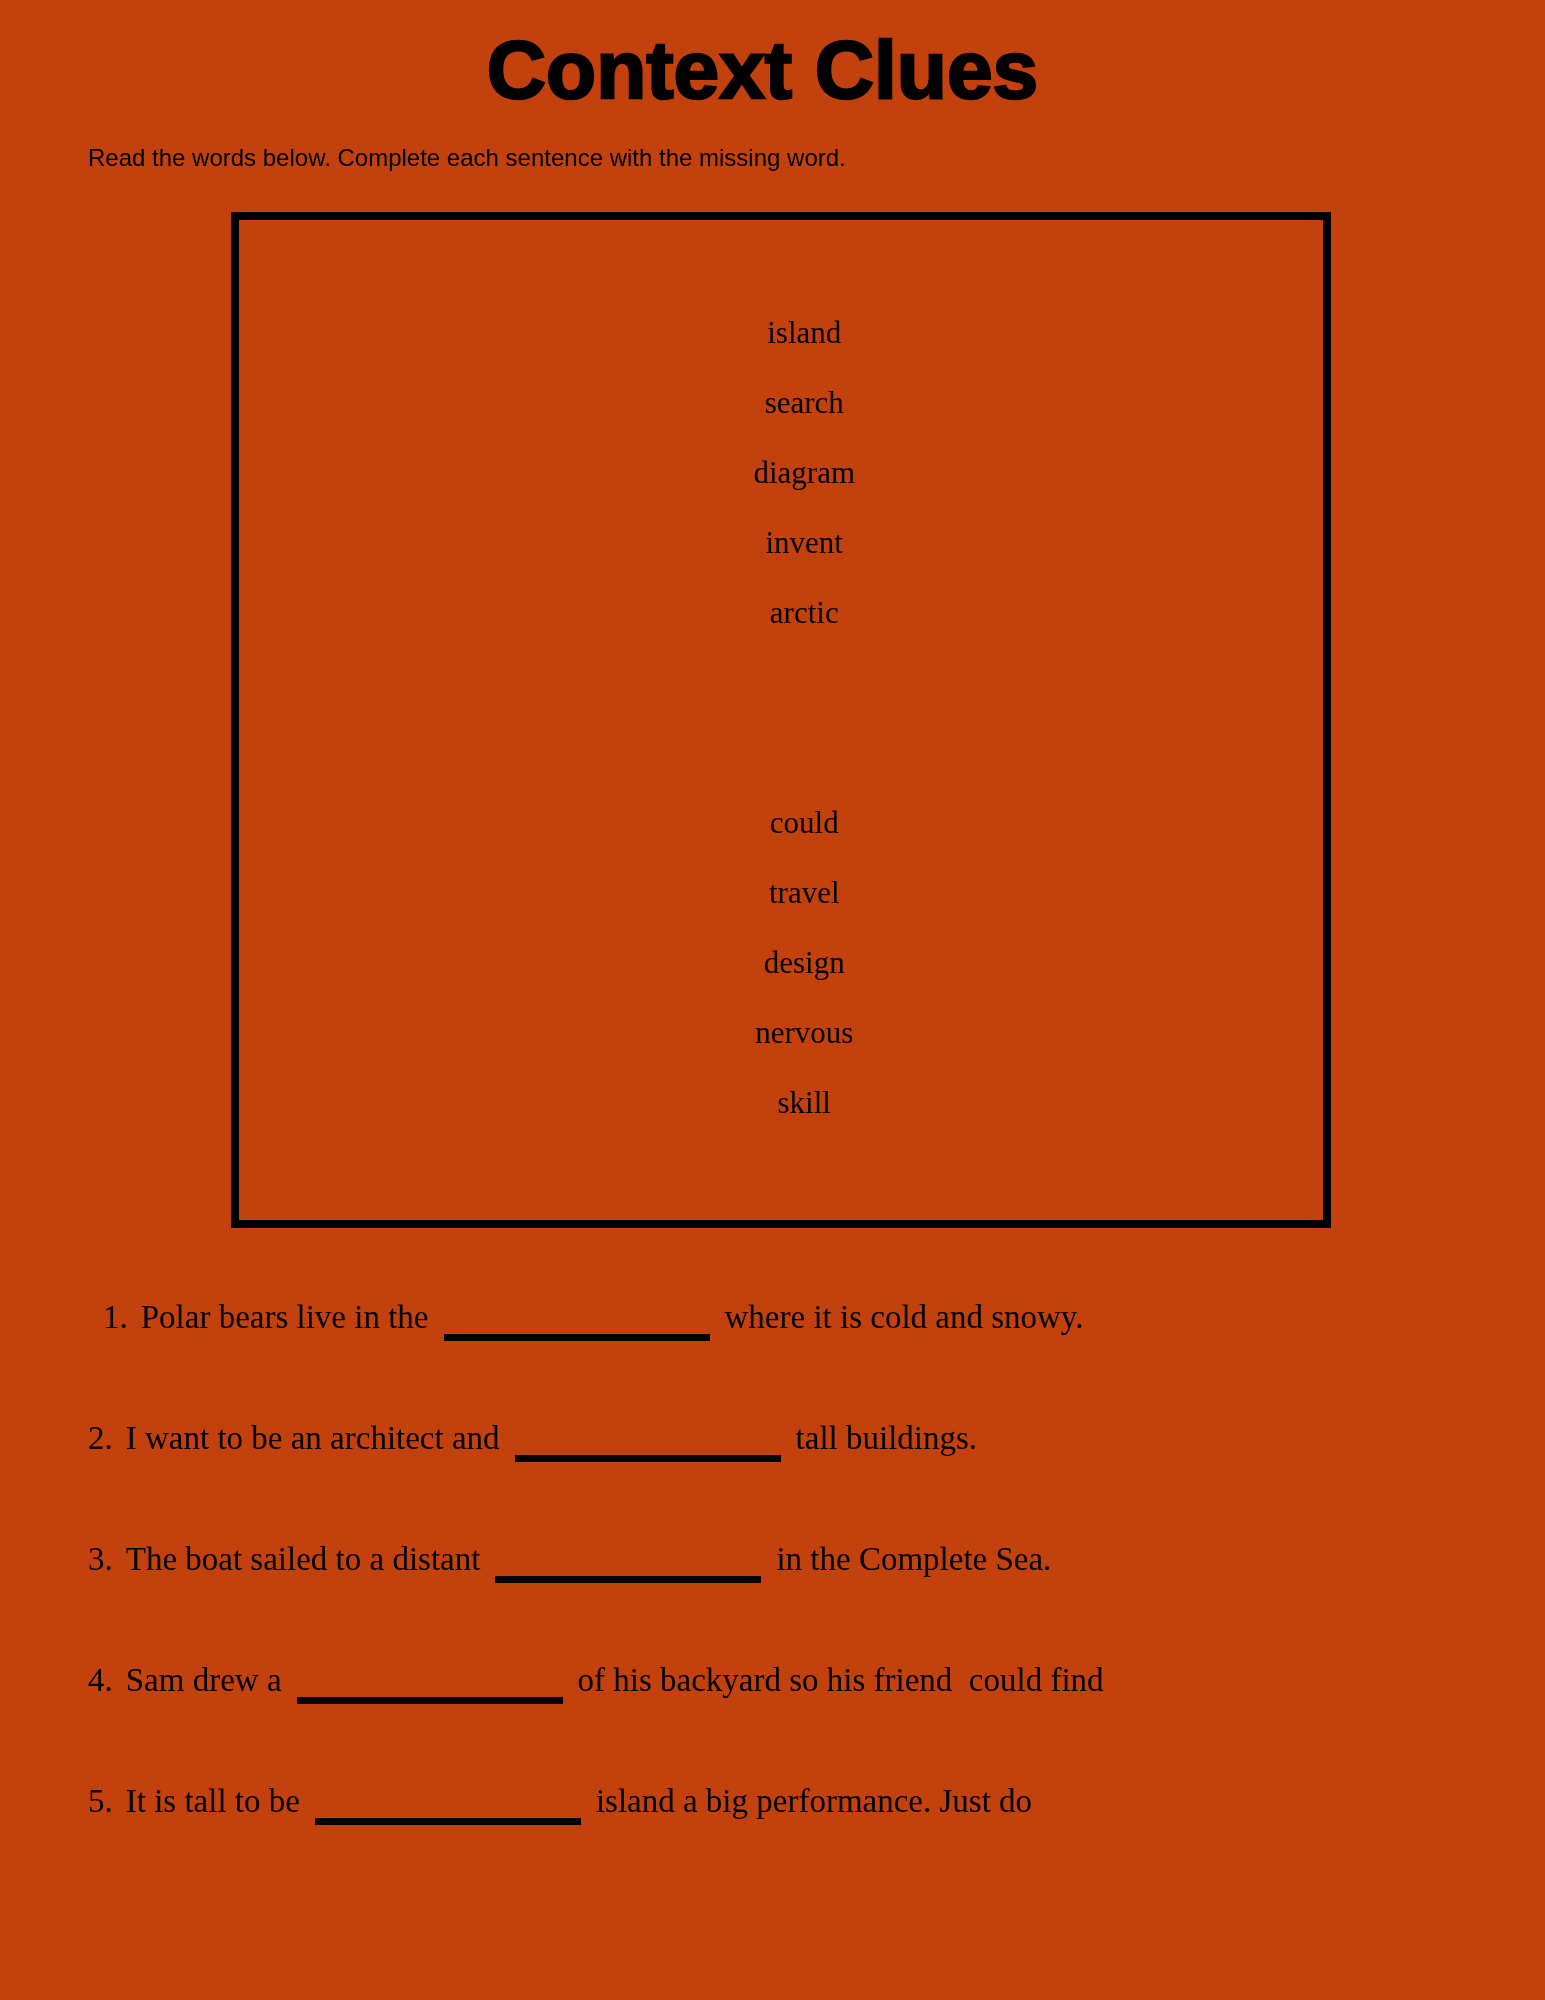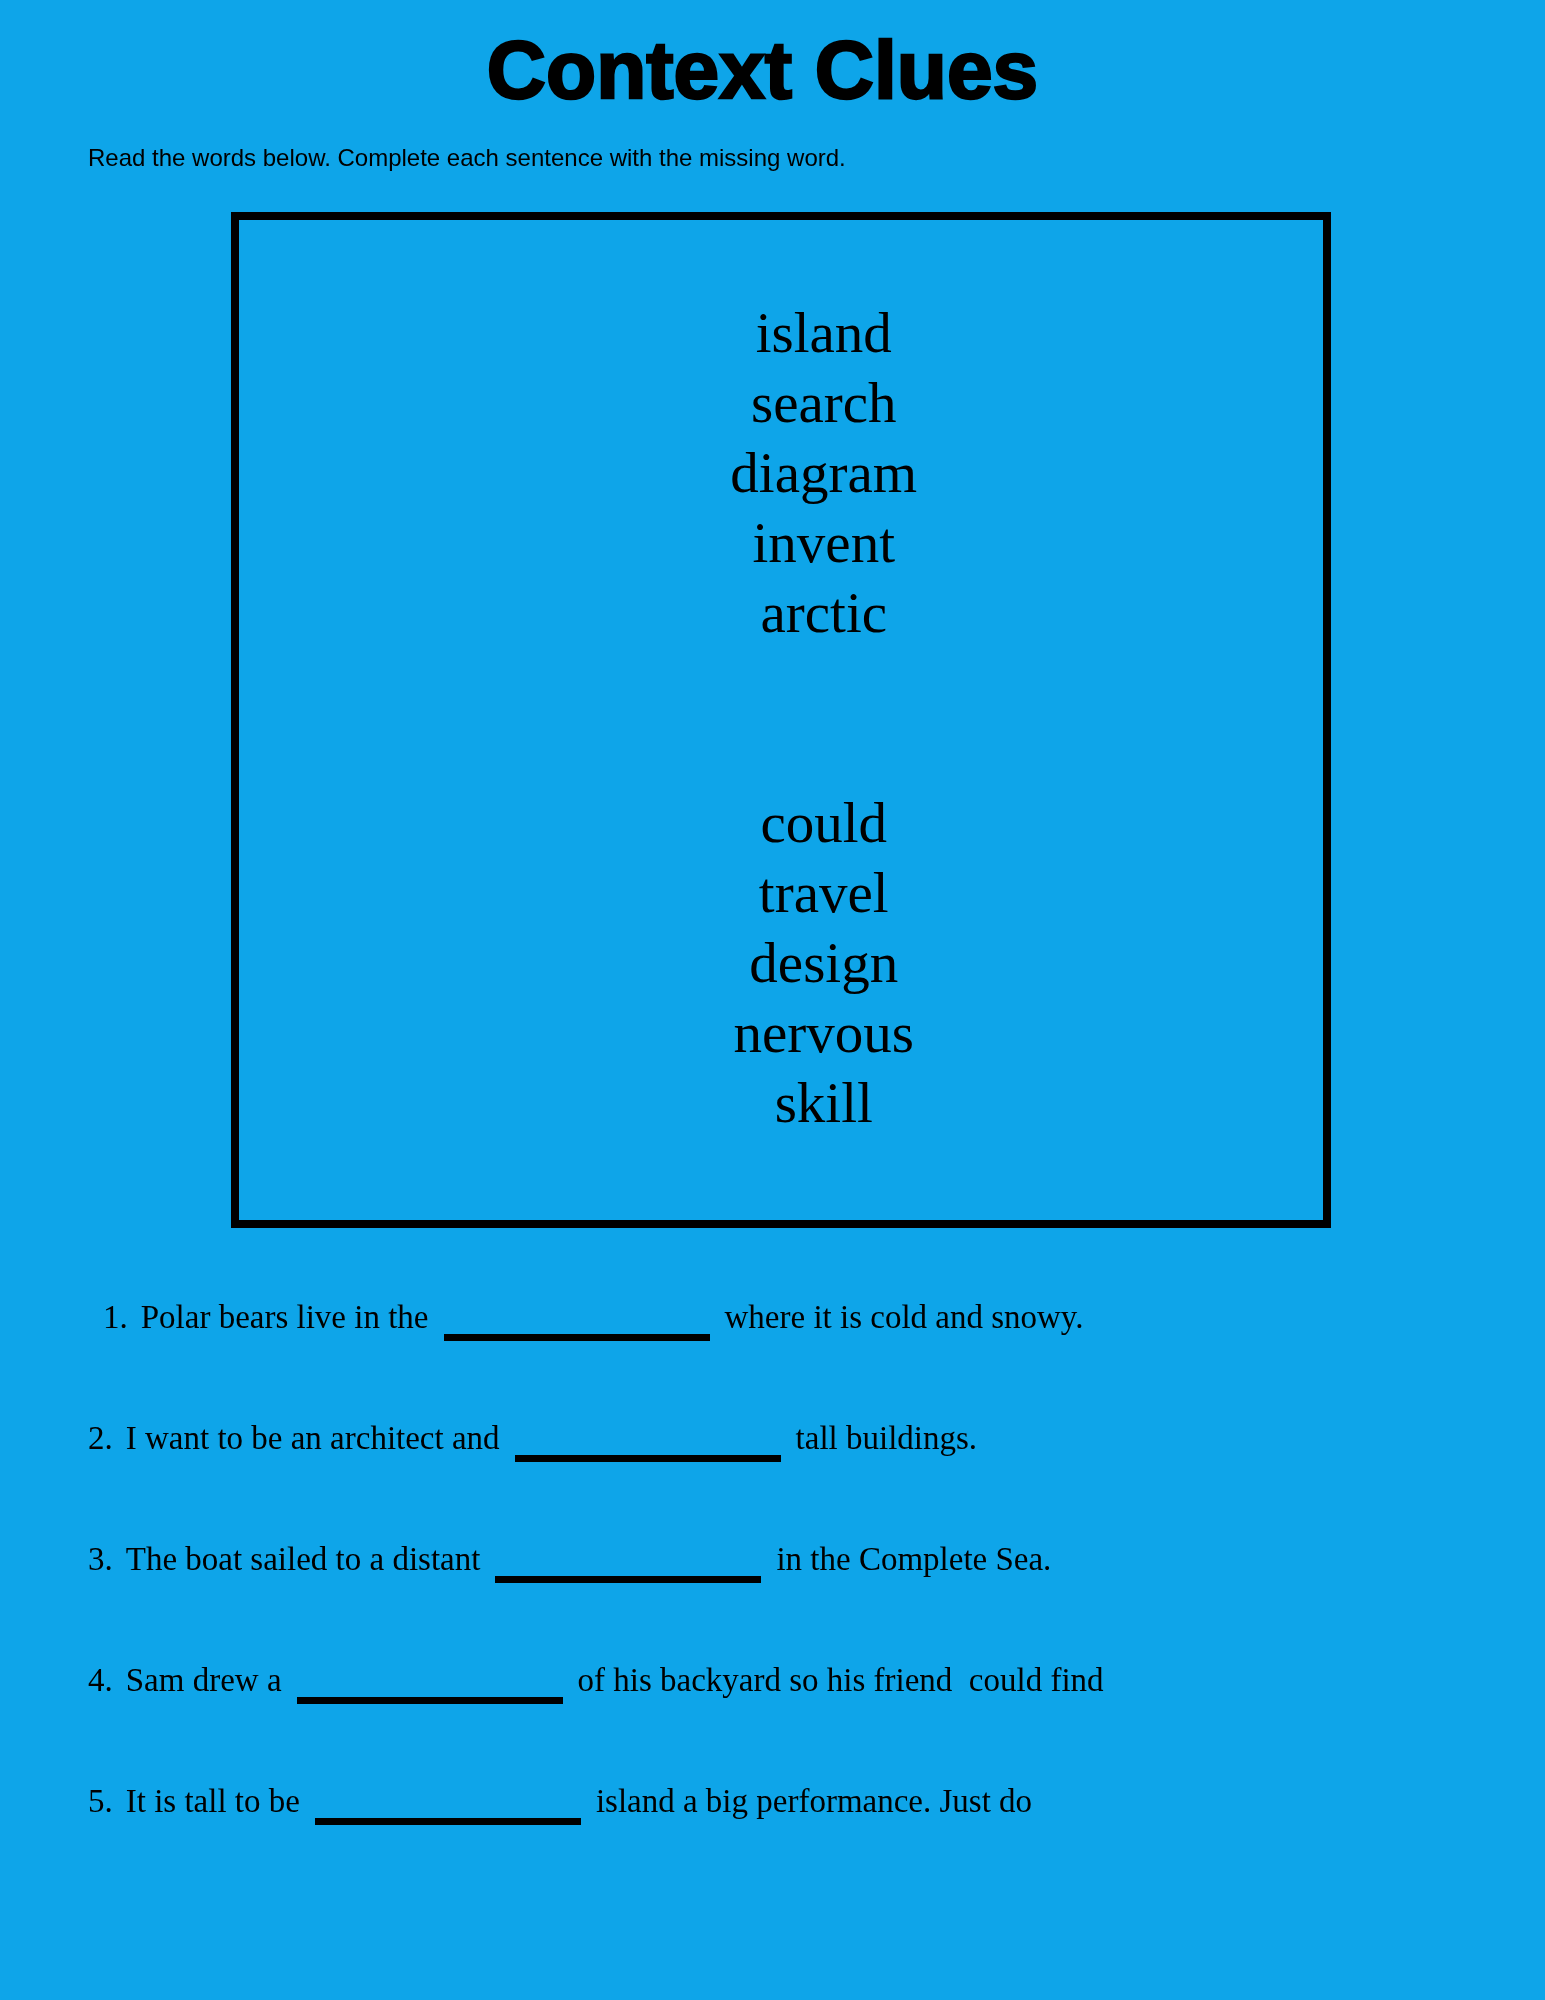--- a/index.html
+++ b/index.html
@@ -1,20 +1,20 @@
 <!DOCTYPE html>
 <html><head>
 <meta charset="utf-8">
 <style>
   html, body { margin: 0; padding: 0; background: #ffffff; }
   .page {
     position: relative;
     width: 1545px;
     height: 2000px;
-    background: #0ea5e9;
+    background: #c2410c;
     color: #000000;
     font-family: "Liberation Serif", serif;
     overflow: hidden;
     box-sizing: border-box;
   }
   .title {
     font-family: "Liberation Sans", sans-serif;
     font-weight: bold;
     -webkit-text-stroke: 2.5px #000000;
     font-size: 82px;
@@ -31,21 +31,21 @@
   }
   .word-bank {
     box-sizing: border-box;
     width: 1100px;
     margin: 34px 0 0 231px;
     border: 8px solid #000000;
     padding: 8px 10px 12px 10px;
   }
   .wb-row {
     text-align: center;
-    font-size: 57px;
+    font-size: 31px;
     line-height: 70px;
     white-space: pre-wrap;
   }
   .wb-word { margin: 0 19px; }
   .sentences {
     margin: 56px 60px 0 88px;
     font-size: 33px;
   }
   .sentence {
     margin-bottom: 55px;

